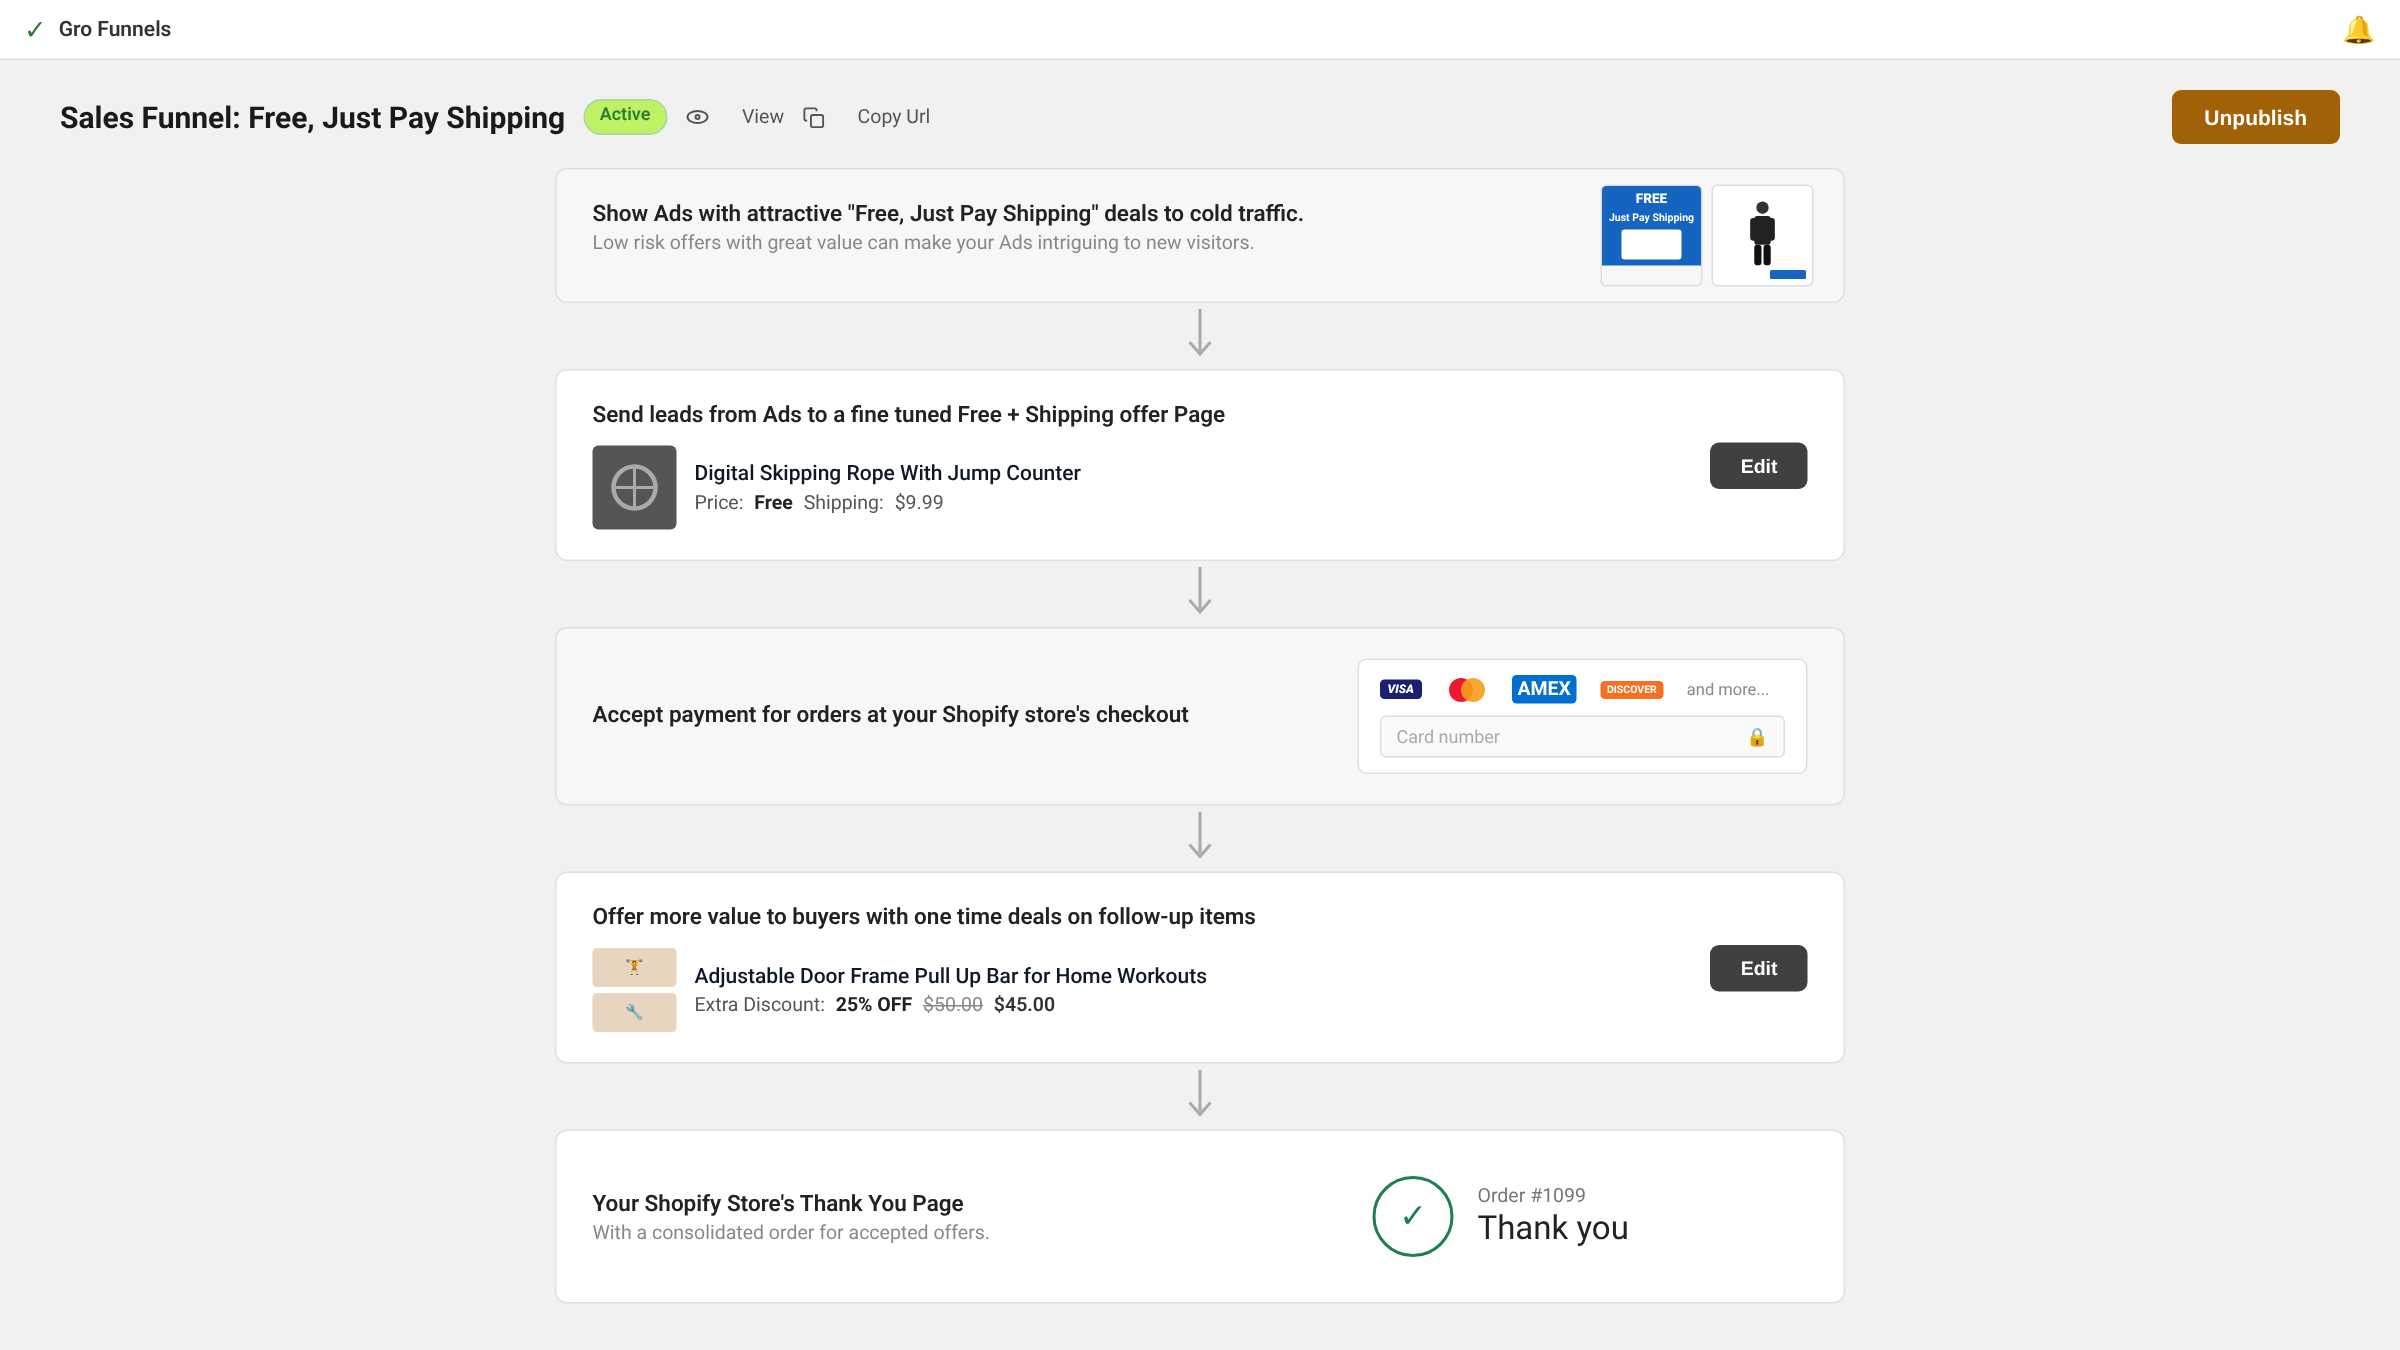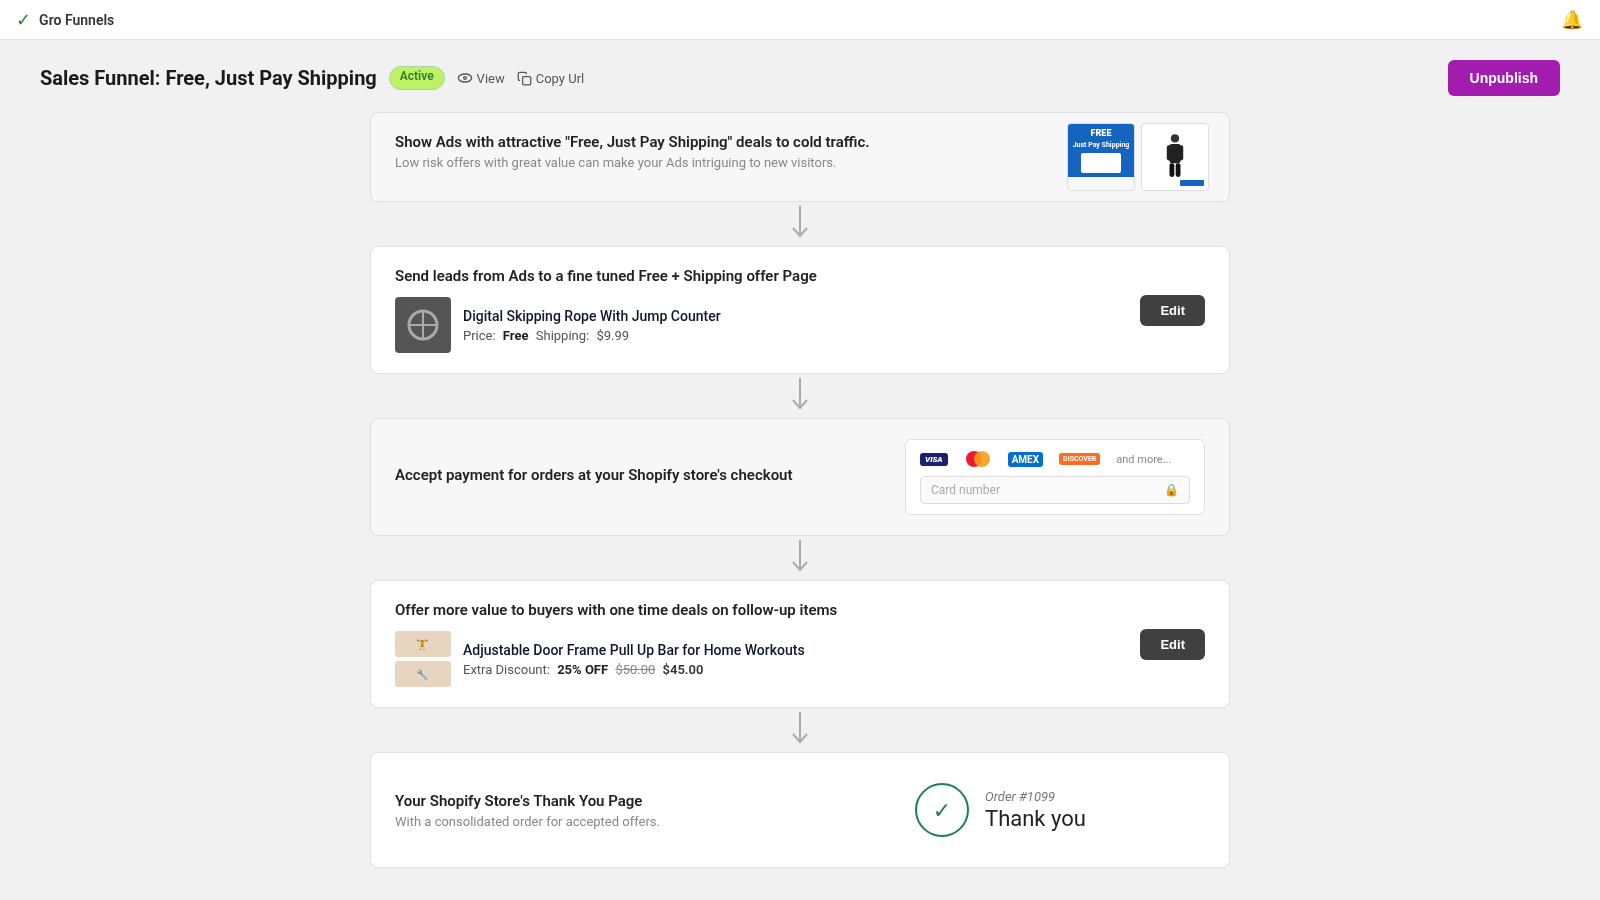--- a/index.html
+++ b/index.html
@@ -57,27 +57,27 @@
       color: #2e7d32;
       border: 1px solid #a5d6a7;
       border-radius: 12px;
       padding: 2px 10px;
       font-size: 12px;
       font-weight: 600;
     }
     .header-action {
       display: flex;
       align-items: center;
-      gap: 4px;
+      gap: 22px;
       color: #555;
       font-size: 13px;
       cursor: pointer;
     }
     .btn-unpublish {
-      background: #a21caf;
+      background: #a16207;
       color: #fff;
       border: none;
       border-radius: 6px;
       padding: 10px 22px;
       font-size: 14px;
       font-weight: 600;
       cursor: pointer;
     }
     .main-content {
       padding: 0 40px 40px 40px;
@@ -231,21 +231,21 @@
       color: #fff;
       font-size: 8px;
       font-weight: 900;
       padding: 2px 5px;
       border-radius: 3px;
       font-style: italic;
     }
     .cc-amex {
       background: #016fcf;
       color: #fff;
-      font-size: 10px;
+      font-size: 13px;
       font-weight: 700;
       padding: 2px 4px;
       border-radius: 3px;
     }
     .cc-discover {
       background: #f76f20;
       color: #fff;
       font-size: 7px;
       font-weight: 700;
       padding: 2px 4px;
@@ -291,21 +291,20 @@
       font-size: 22px;
     }
     .thankyou-text {
       display: flex;
       flex-direction: column;
       gap: 2px;
     }
     .order-number {
       font-size: 13px;
       color: #777;
-      font-style: italic;
     }
     .thankyou-heading {
       font-size: 22px;
       font-weight: 400;
       color: #222;
     }
     .card-content-split {
       display: flex;
       align-items: center;
       gap: 0;

